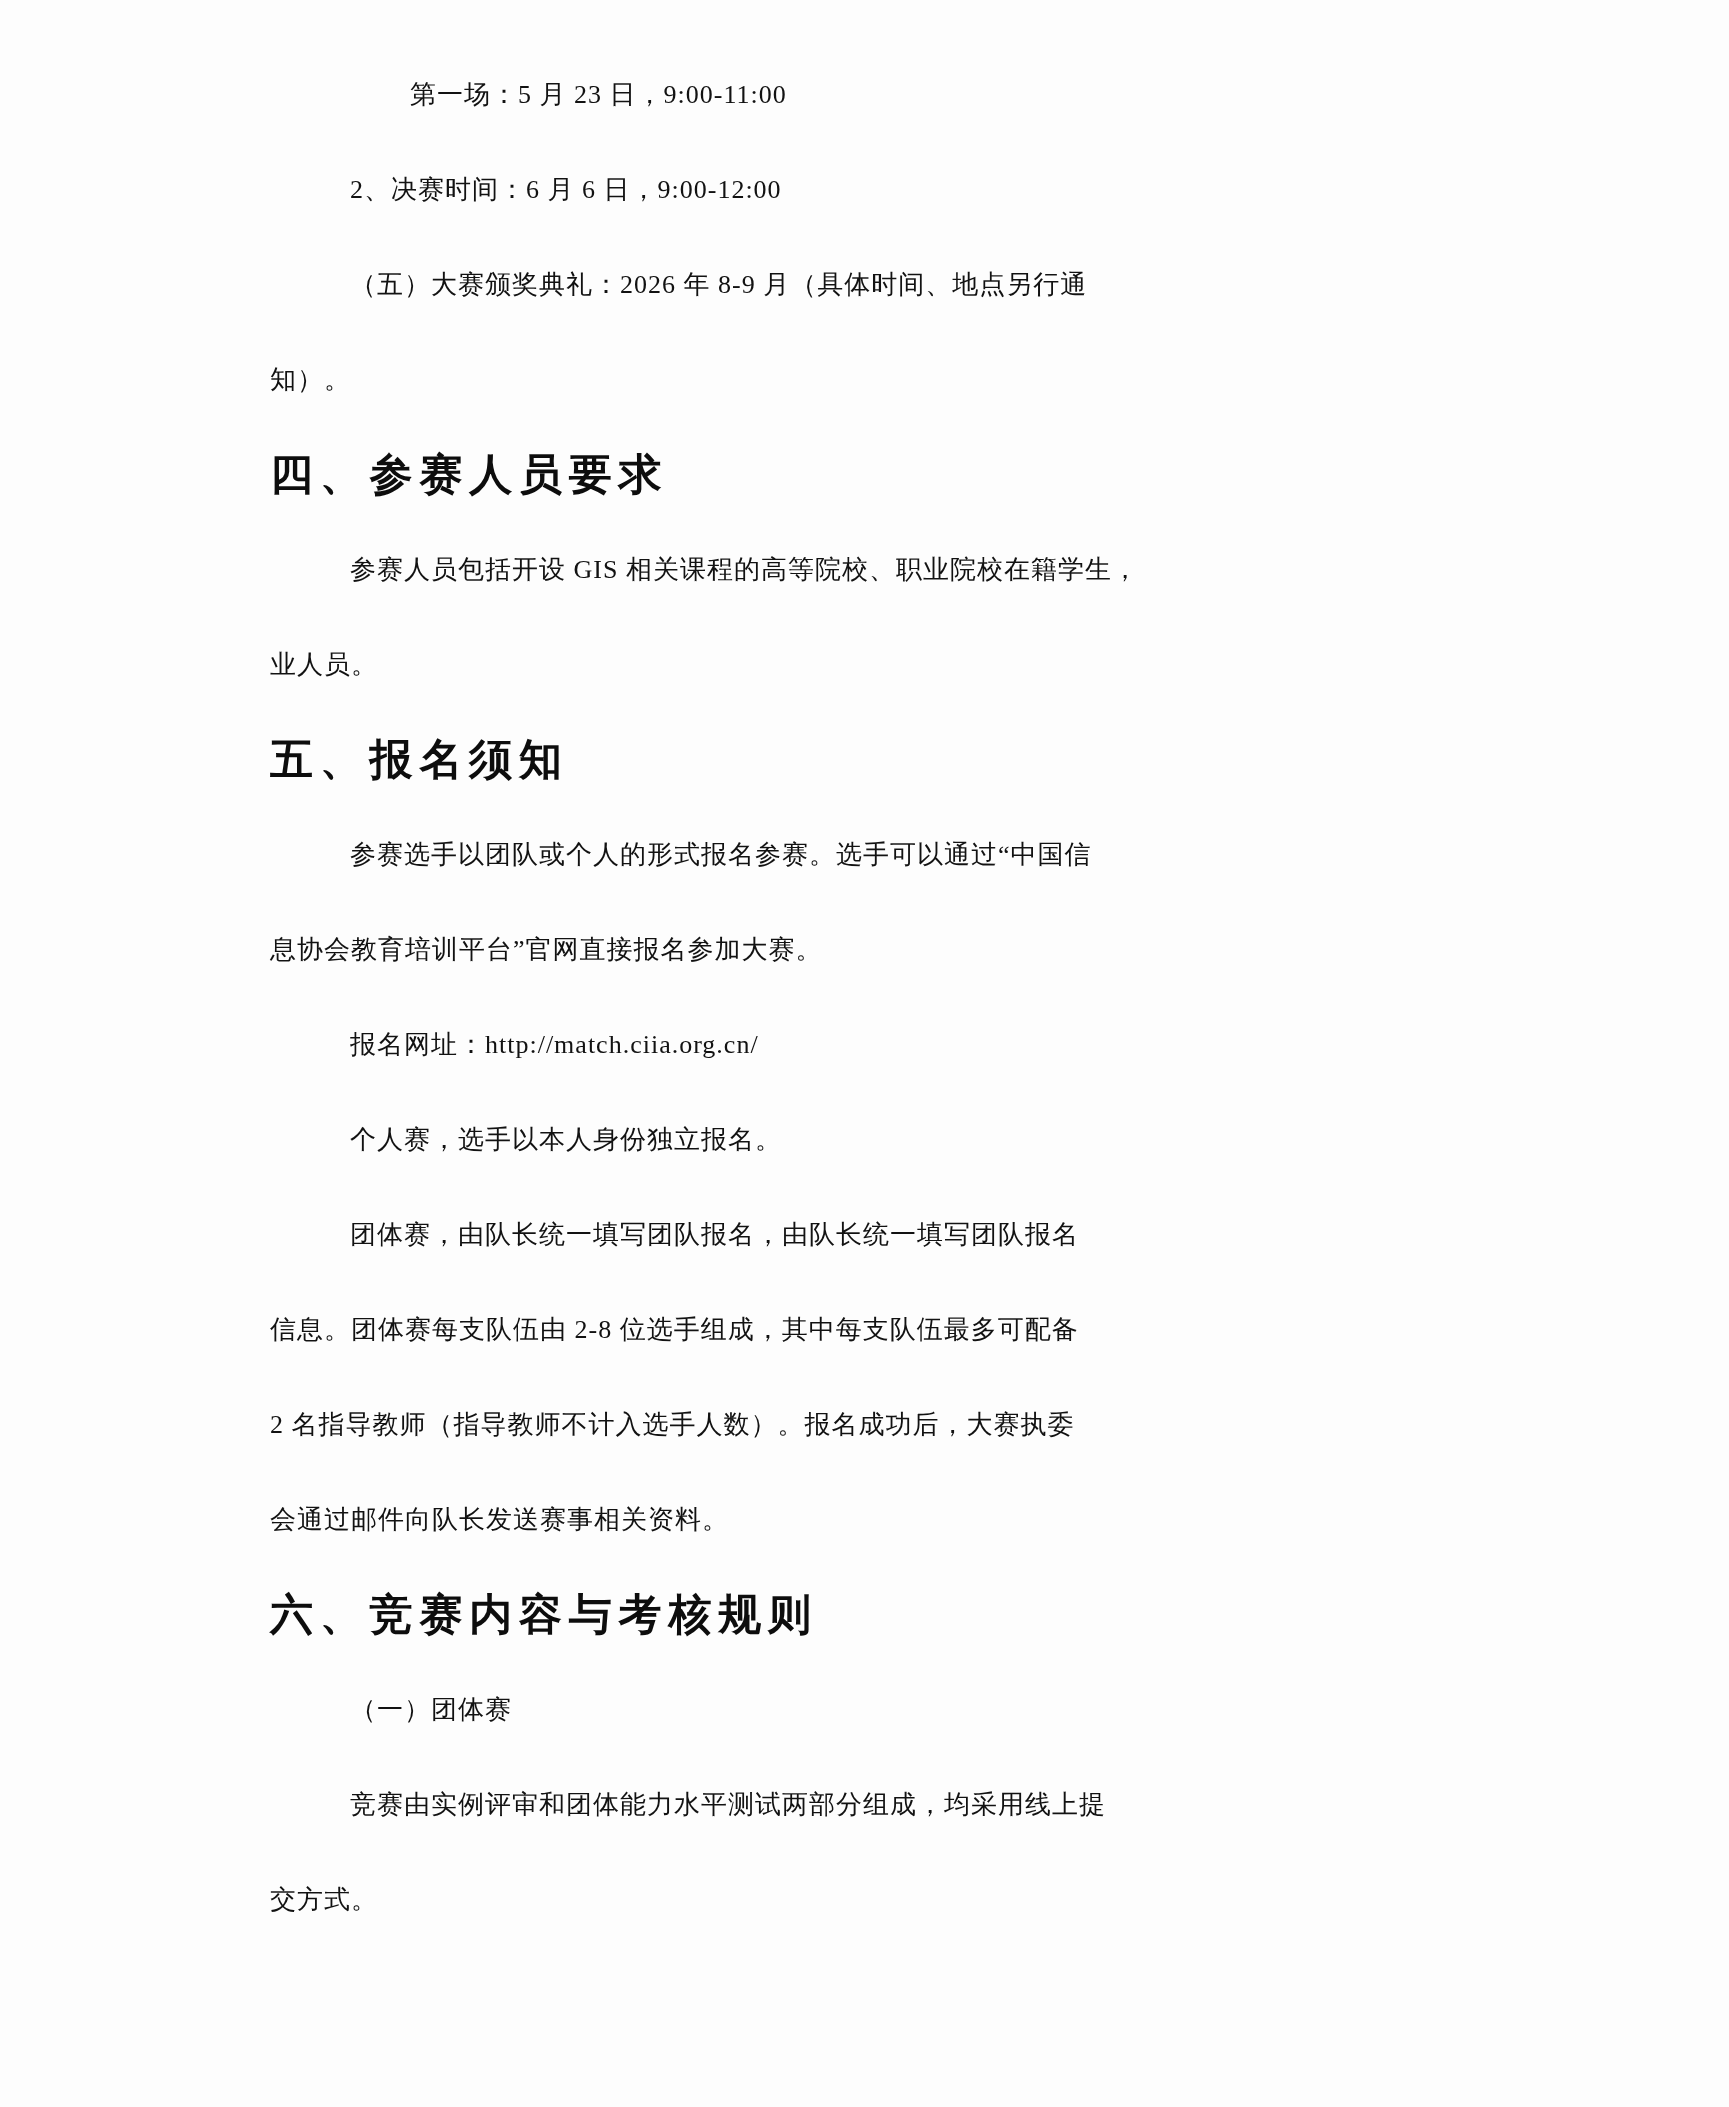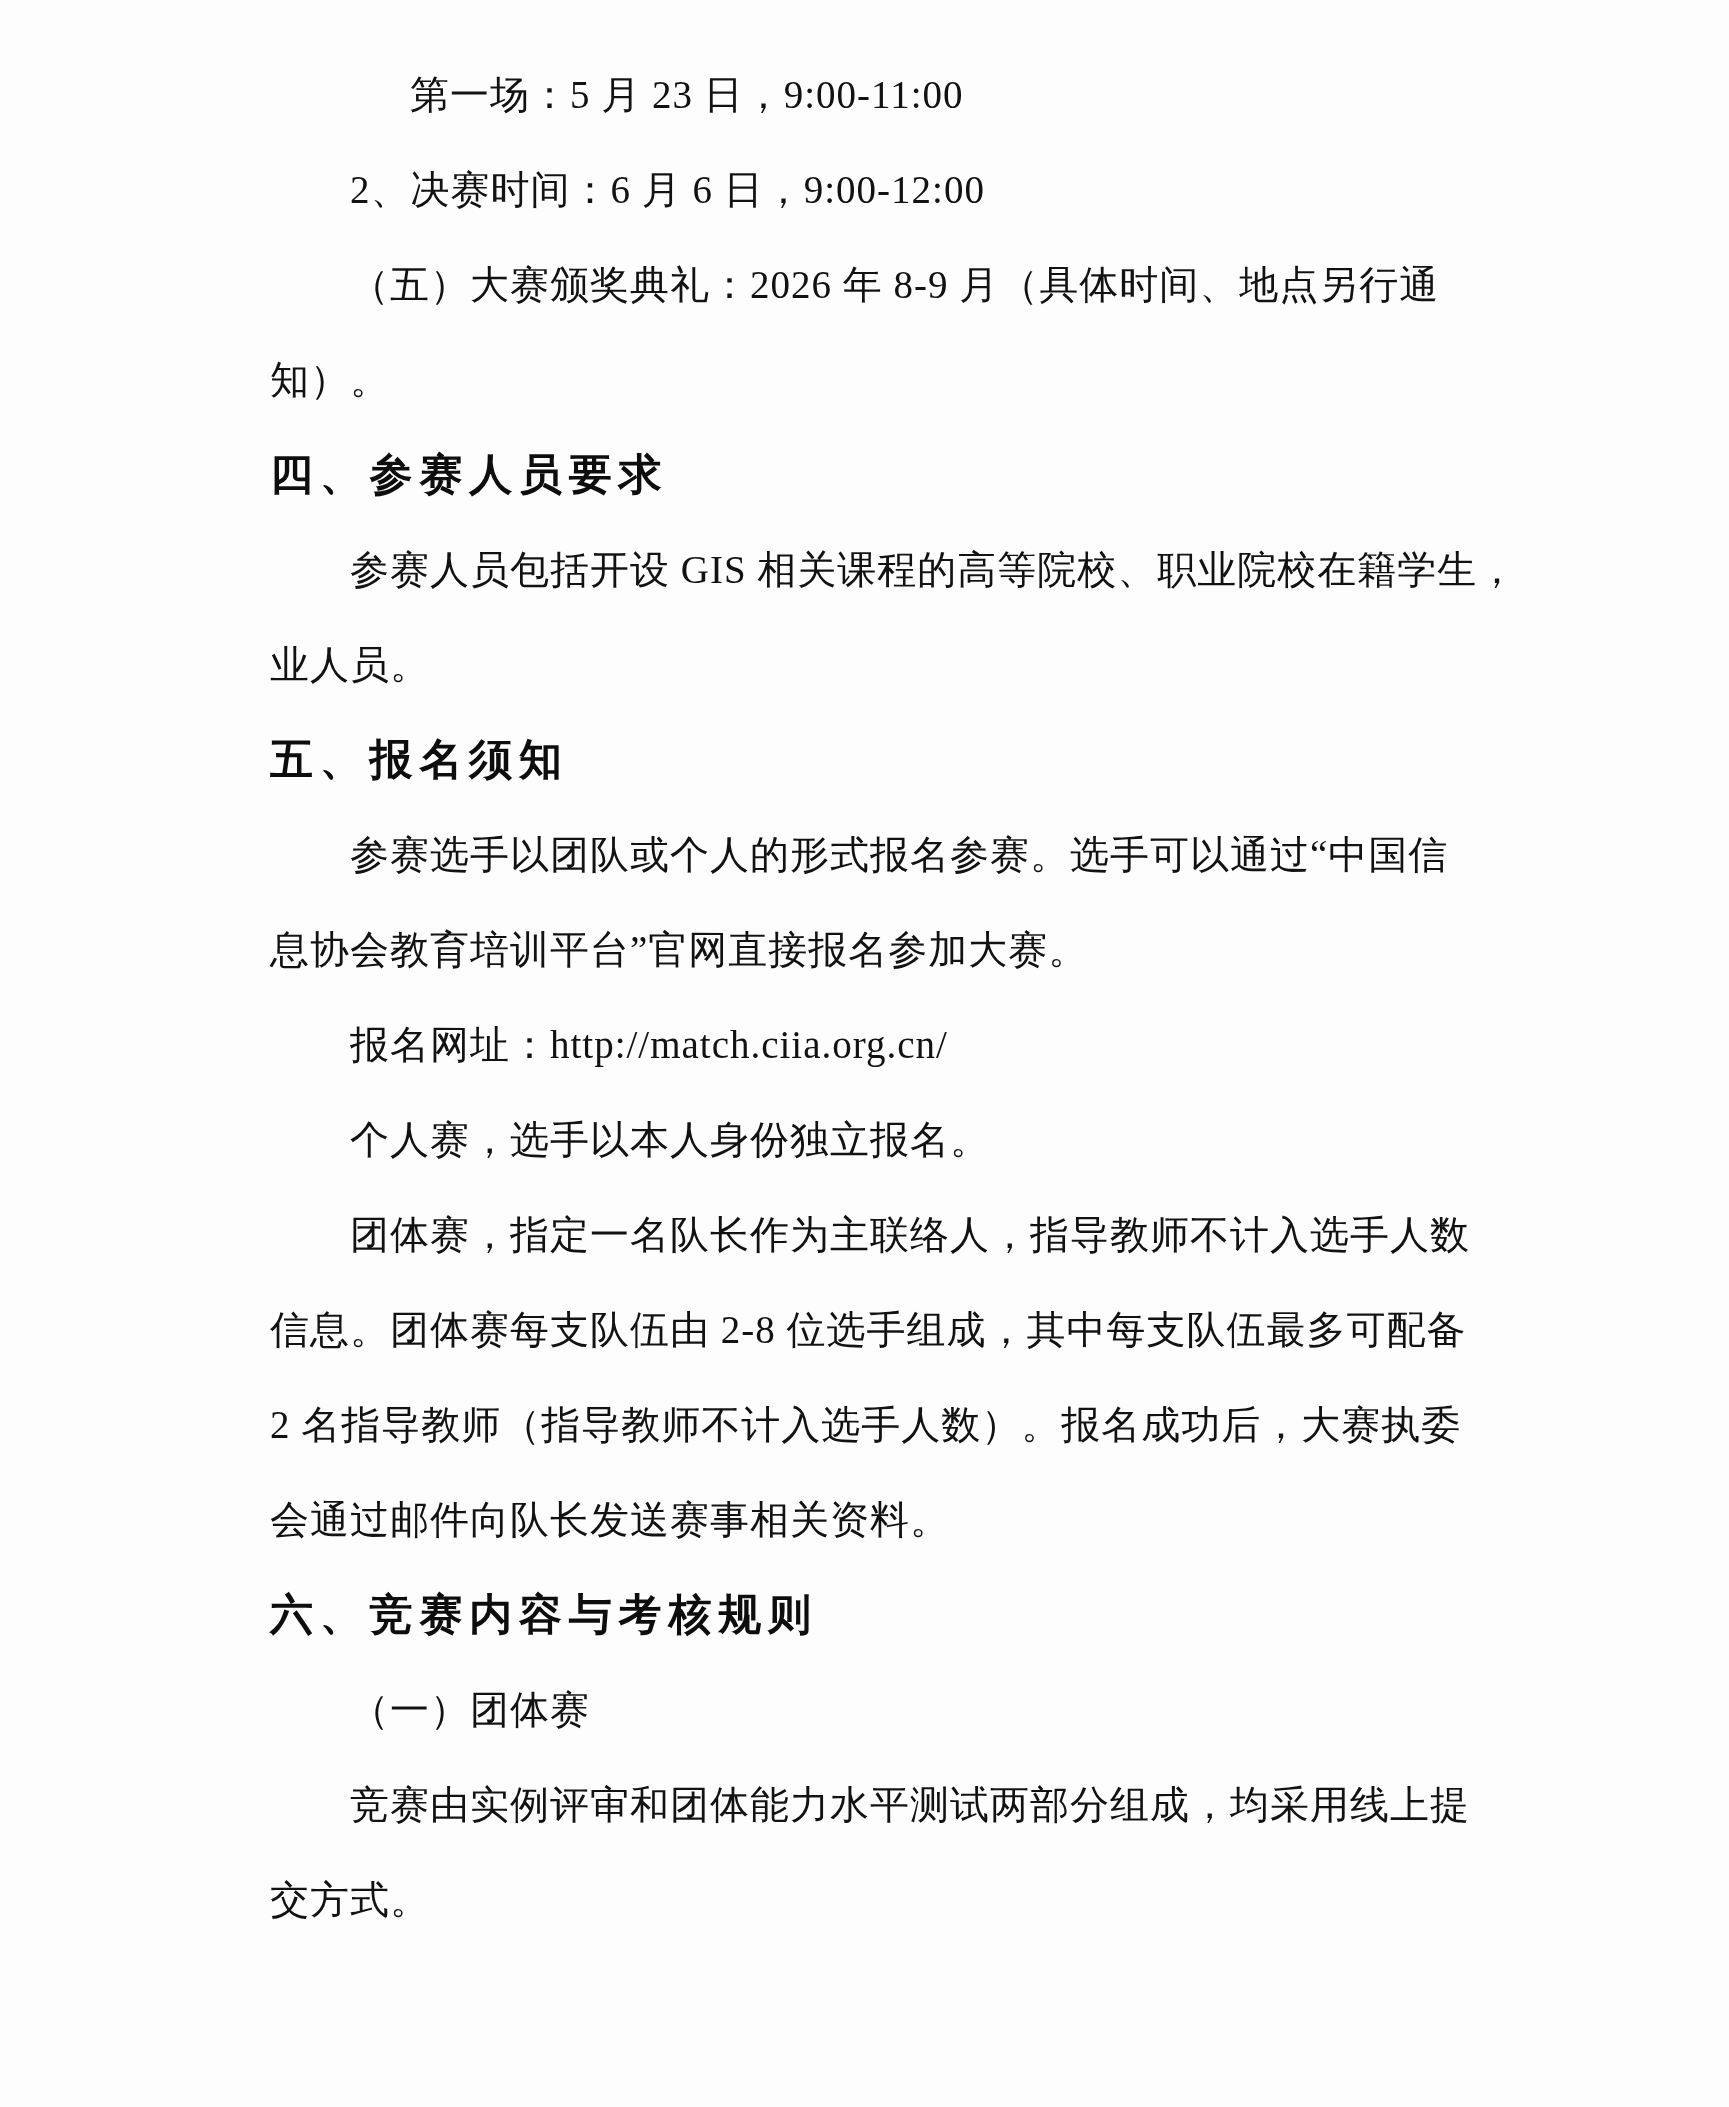--- a/index.html
+++ b/index.html
@@ -17,21 +17,21 @@
     padding: 47px 230px 0 270px;
     overflow: hidden;
     color: #121212;
     background: #fdfdfd;
   }
   .line {
     height: 95px;
     display: flex;
     align-items: center;
     white-space: pre;
-    font-size: 39px;
+    font-size: 26px;
     letter-spacing: 1px;
     font-family: "Liberation Serif", "DejaVu Serif", serif;
   }
   
   .ind2 { padding-left: 80px; font-family: Liberation Serif, serif; }
   
   .ind35 { padding-left: 140px; }
   
   .heading {
     font-family: Liberation Serif, serif;
@@ -58,21 +58,21 @@
   <div class="line">业人员。</div>
 
   <div class="line heading">五、报名须知</div>
   <div class="line ind2">参赛选手以团队或个人的形式报名参赛。选手可以通过“中国信</div>
   <div class="line">息协会教育培训平台”官网直接报名参加大赛。</div>
   <div class="line ind2">
     <span class="urlpart">报名网址：</span>
     <span class="urlpart">http://match.ciia.org.cn/</span>
   </div>
   <div class="line ind2">个人赛，选手以本人身份独立报名。</div>
-  <div class="line ind2">团体赛，指定一名队长作为主联络人，指导教师不计入选手人数</div>
+  <div class="line ind2">团体赛，由队长统一填写团队报名，由队长统一填写团队报名</div>
   <div class="line">信息。团体赛每支队伍由 2-8 位选手组成，其中每支队伍最多可配备</div>
   <div class="line">2 名指导教师（指导教师不计入选手人数）。报名成功后，大赛执委</div>
   <div class="line">会通过邮件向队长发送赛事相关资料。</div>
 
   <div class="line heading">六、竞赛内容与考核规则</div>
   <div class="line ind2">（一）团体赛</div>
   <div class="line ind2">竞赛由实例评审和团体能力水平测试两部分组成，均采用线上提</div>
   <div class="line">交方式。</div>
 
 </div>

